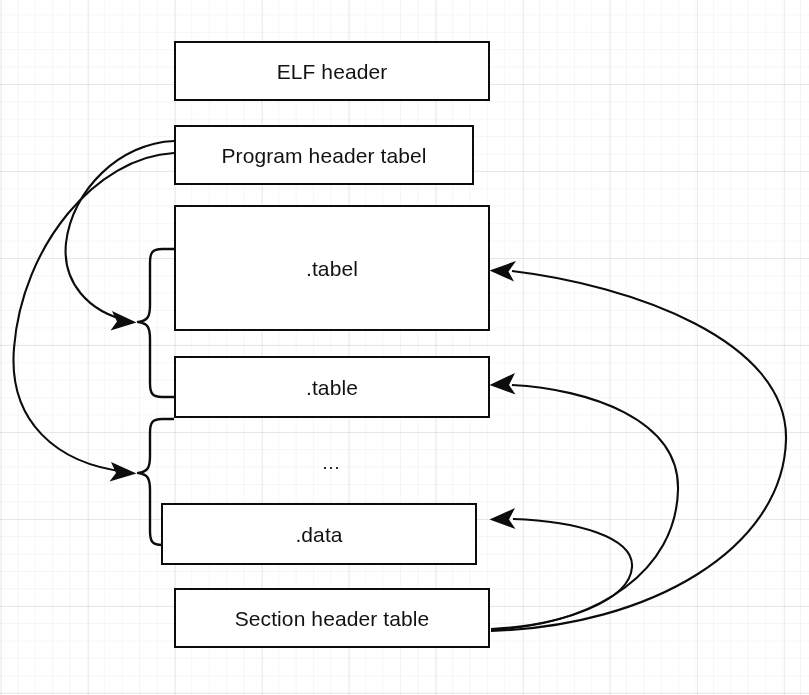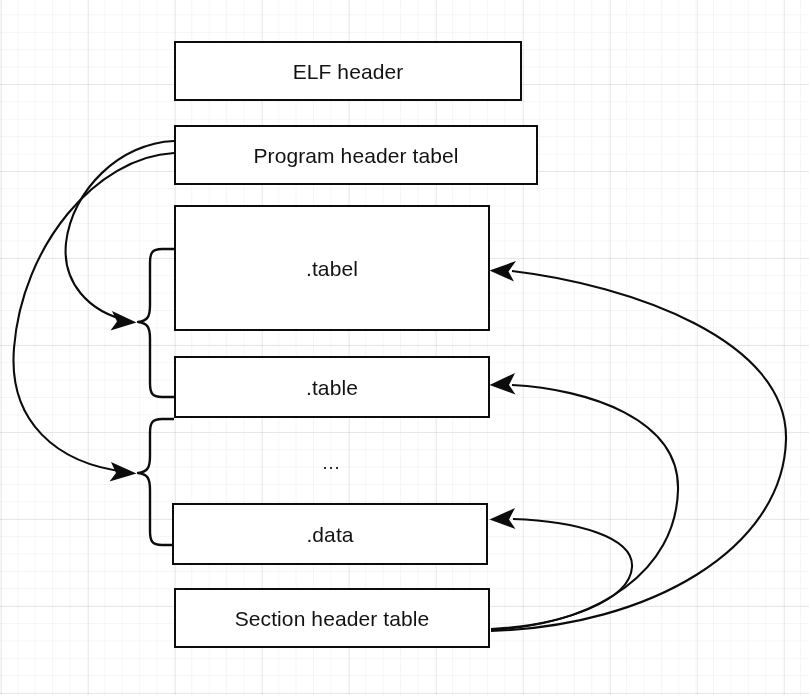--- a/index.html
+++ b/index.html
@@ -128,41 +128,41 @@
              C 600 624 676 570 678 490
              C 680 419 588 389 512 385"></path>
     <polygon class="head" points="489.5,385 515,373 509,385 515.5,394.5"></polygon>
 
     <path d="M 491 631
              C 650 626 783 549 786 440
              C 789 340 630 285 512 271"></path>
     <polygon class="head" points="489.5,270.5 516,261 508.5,271.5 514,281.5"></polygon>
   </svg>
 
-  <div class="box" style="left:174px; top:41px; width:348px; height:60px;">
+  <div class="box" style="left:174px; top:41px; width:316px; height:60px;">
     <span class="box-label">ELF header</span>
   </div>
 
-  <div class="box" style="left:174px; top:125px; width:364px; height:60px;">
+  <div class="box" style="left:174px; top:125px; width:300px; height:60px;">
     <span class="box-label">Program header tabel</span>
   </div>
 
   <div class="box" style="left:174px; top:205px; width:316px; height:126px;">
     <span class="box-label">.tabel</span>
   </div>
 
   <div class="box" style="left:174px; top:356px; width:316px; height:62px;">
     <span class="box-label">.table</span>
   </div>
 
   <div class="box borderless" style="left:174px; top:420px; width:316px; height:84px;">
     <span class="box-label">…</span>
   </div>
 
-  <div class="box" style="left:172px; top:503px; width:316px; height:62px;">
+  <div class="box" style="left:161px; top:503px; width:316px; height:62px;">
     <span class="box-label">.data</span>
   </div>
 
   <div class="box" style="left:174px; top:588px; width:316px; height:60px;justify-content:center;">
     <span class="box-label">Section header table</span>
   </div>
 
 </div>
 
 </body></html>

